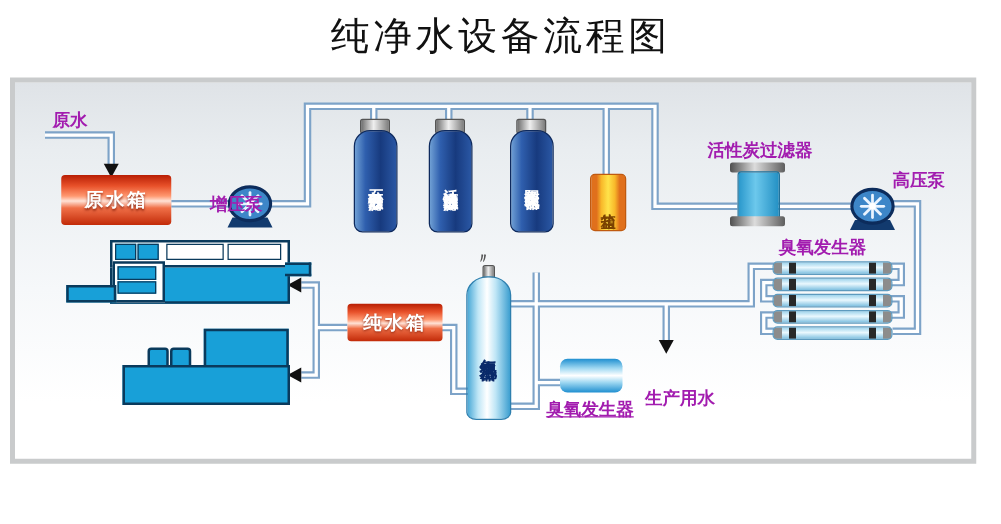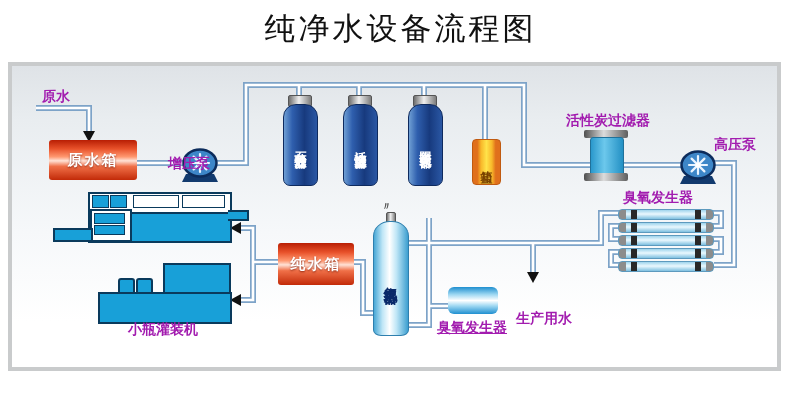--- a/index.html
+++ b/index.html
@@ -146,21 +146,21 @@
 
   <div class="lbl" style="left:623px;top:189px;">臭氧发生器</div>
   <div class="comp tube" style="left:618px;top:209px;width:94px;height:9px;"></div>
   <div class="comp tube" style="left:618px;top:222px;width:94px;height:9px;"></div>
   <div class="comp tube" style="left:618px;top:235px;width:94px;height:9px;"></div>
   <div class="comp tube" style="left:618px;top:248px;width:94px;height:9px;"></div>
   <div class="comp tube" style="left:618px;top:261px;width:94px;height:9px;"></div>
 
   <div class="lbl" style="left:516px;top:270px;margin-top:40px;">生产用水</div>
 
-  <div class="comp red-tank" style="left:278px;top:243px;width:76px;height:42px;">纯水箱</div>
+  <div class="comp red-tank" style="left:278px;top:243px;width:76px;height:30px;">纯水箱</div>
 
   <div class="lbl" style="left:381px;top:199px;font-size:11px;color:#555;">〃</div>
   <div class="comp cap" style="left:386px;top:212px;width:8px;height:10px;"></div>
   <div class="comp mixer" style="left:373px;top:221px;width:34px;height:113px;">
     <span class="vtext">气水混合器</span>
   </div>
 
   <div class="comp ozone" style="left:448px;top:287px;width:50px;height:27px;"></div>
   <div class="lbl" style="left:437px;top:319px;text-decoration:underline;">臭氧发生器</div>
 
@@ -176,15 +176,14 @@
     <div class="abs mach" style="left:2px;top:2px;width:29px;height:9px;border-width:1.5px;"></div>
     <div class="abs mach" style="left:2px;top:14px;width:29px;height:8px;border-width:1.5px;"></div>
   </div>
   <div class="comp mach" style="left:53px;top:228px;width:36px;height:10px;"></div>
   <div class="comp mach" style="left:228px;top:210px;width:19px;height:7px;border-left:none;"></div>
 
   <div class="comp mach" style="left:163px;top:263px;width:64px;height:32px;"></div>
   <div class="comp mach" style="left:118px;top:278px;width:13px;height:15px;border-radius:3px 3px 0 0;"></div>
   <div class="comp mach" style="left:136px;top:278px;width:13px;height:15px;border-radius:3px 3px 0 0;"></div>
   <div class="comp mach" style="left:98px;top:292px;width:130px;height:28px;"></div>
-  <div class="lbl" style="left:98px;top:321px;width:130px;text-align:center;">小瓶灌装机</div>
 
 </div>
 
 </body></html>

